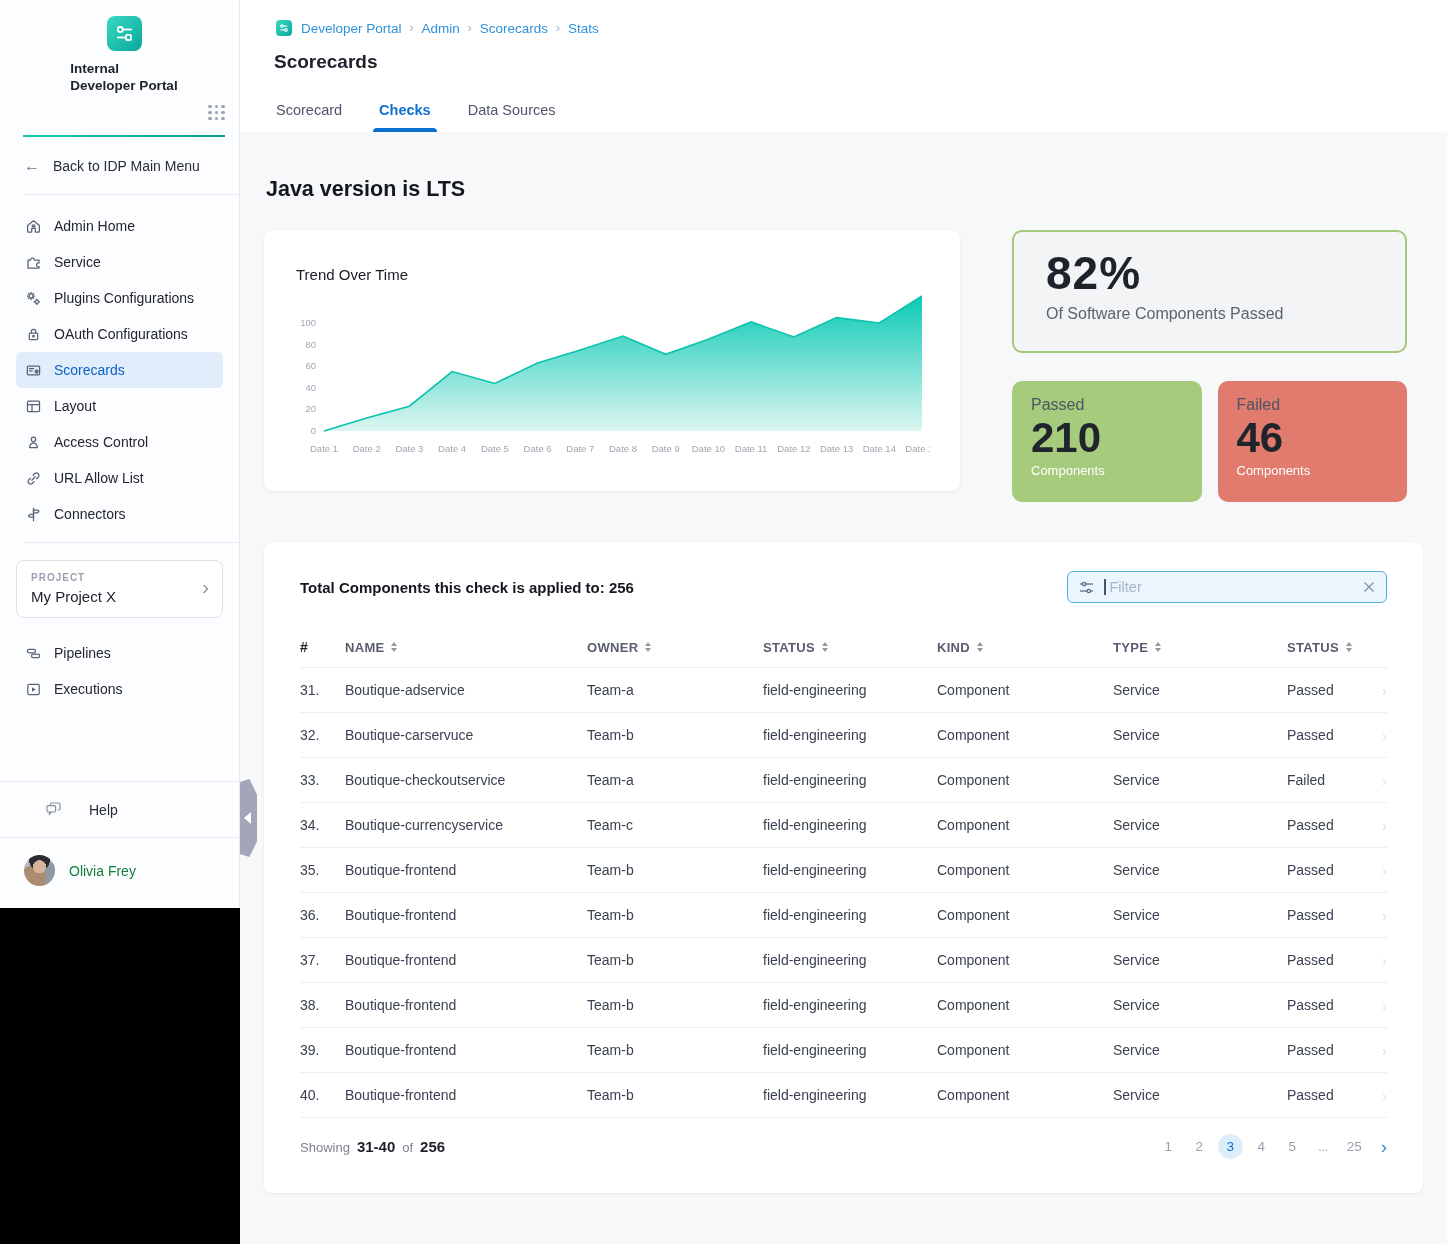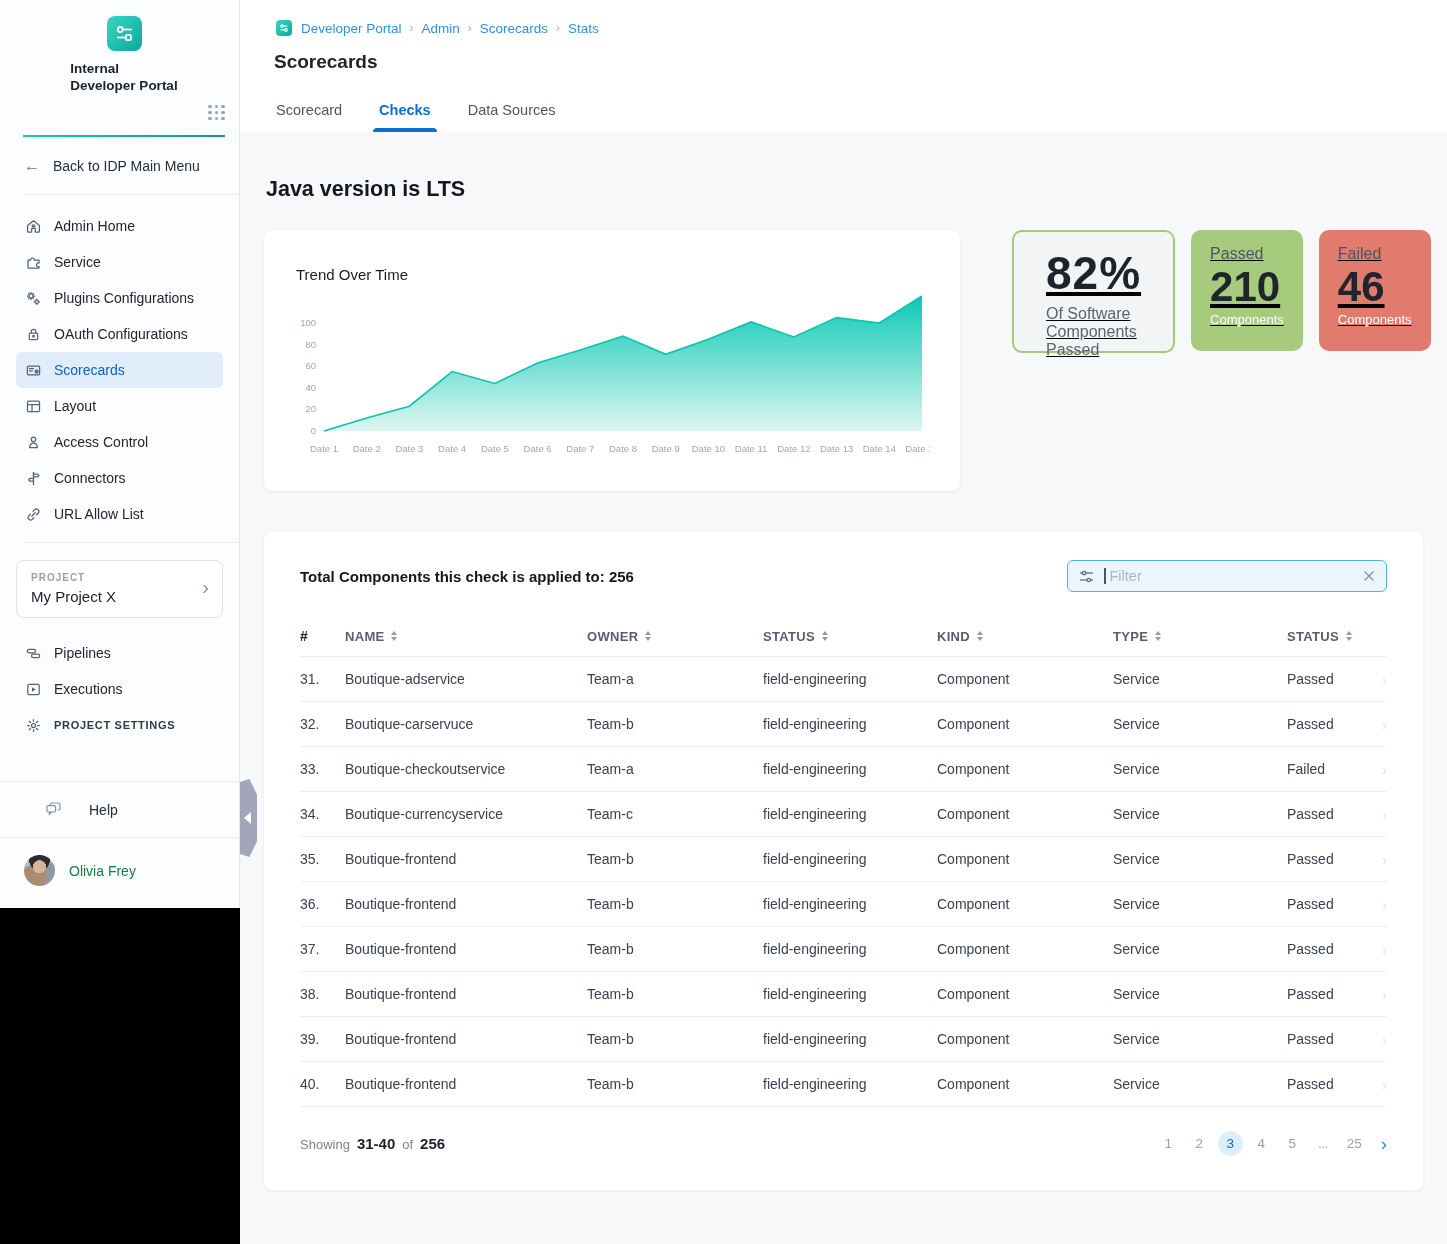--- a/index.html
+++ b/index.html
@@ -69,21 +69,21 @@
 
   .content{padding:0 24px 24px 24px;}
   .check-title{margin:45px 0 28px 2px;font-size:21.5px;font-weight:700;color:#15171e;}
 
   .cards-row{display:flex;gap:52px;}
   .chart-card{width:696px;height:261px;box-sizing:border-box;background:#fff;border-radius:8px;
     box-shadow:0 1px 3px rgba(30,40,60,.07);padding:36px 30px 0 30px;}
   .chart-title{font-size:15px;color:#191c24;font-weight:500;margin-left:2px;}
   .chart-wrap{margin-top:10px;}
 
-  .right-col{width:395px;display:flex;flex-direction:row;gap:16px;text-decoration:underline;}
+  .right-col{width:395px;display:flex;flex-direction:column;gap:28px;}
   .pct-card{height:123px;box-sizing:border-box;background:#f3f4f6;border:2px solid #a4c978;border-radius:10px;
     padding:14px 32px;}
   .pct{font-size:46px;font-weight:700;color:#1e222b;letter-spacing:1px;}
   .pct-cap{font-size:16px;color:#5c6370;margin-top:5px;}
   .pf-row{display:flex;gap:16px;}
   .pf-card{flex:1;height:121px;box-sizing:border-box;border-radius:10px;padding:15px 19px;}
   .pf-card .pf-label{font-size:16px;color:#4c5563;}
   .pf-card .pf-value{font-size:42px;font-weight:700;color:#20242d;line-height:1.15;}
   .pf-card .pf-unit{font-size:13px;color:#fff;margin-top:1px;}
   .pf-card.passed{background:#a6cb7d;}
@@ -112,21 +112,21 @@
     color:#585e70;cursor:pointer;}
   .th.hash{font-size:14px;color:#1d212b;letter-spacing:0;}
   .sort{display:flex;flex-direction:column;gap:2px;}
   .sort i{width:0;height:0;border-left:3.5px solid transparent;border-right:3.5px solid transparent;display:block;}
   .sort .up{border-bottom:4.5px solid #9298a7;}
   .sort .dn{border-top:4.5px solid #9298a7;}
   .tbl-body .tbl-row{height:44px;border-top:1px solid #eceef2;font-size:14px;color:#3a4150;cursor:pointer;}
   .tbl-body .tbl-row:last-child{border-bottom:1px solid #eceef2;}
   .row-chev{color:#dfe3e9;font-size:15px;text-align:right;}
 
-  .table-footer{margin-top:24px;display:flex;align-items:center;justify-content:space-between;text-align:center;}
+  .table-footer{margin-top:16px;display:flex;align-items:center;justify-content:space-between;text-align:center;}
   .showing{display:flex;align-items:baseline;gap:7px;}
   .showing .muted{font-size:13px;color:#7d московская8290;color:#7d8290;}
   .showing .strong{font-size:15px;font-weight:700;color:#1c202a;}
   .pager{display:flex;align-items:center;gap:6px;}
   .page{min-width:25px;height:25px;display:flex;align-items:center;justify-content:center;
     font-size:13.5px;color:#9aa0ad;border-radius:50%;cursor:pointer;}
   .page.active{background:#ddeefb;color:#0b6fd0;}
   .page.ellipsis{cursor:default;font-size:12px;}
   .pager .next{color:#2f8fd8;font-size:19px;margin-left:8px;cursor:pointer;line-height:1;}
 
@@ -235,36 +235,36 @@
             <svg viewBox="0 0 17 17" fill="none" stroke="currentColor" stroke-width="1.25" stroke-linecap="round" stroke-linejoin="round">
               <circle cx="8.5" cy="5.4" r="2.2"></circle>
               <path d="M4.6 13.6c.3-2.8 1.9-4.4 3.9-4.4s3.6 1.6 3.9 4.4z"></path>
             </svg>
           </span>
           <span class="nav-label">Access Control</span>
         </div>
         <div class="nav-item">
           <span class="icon">
             <svg viewBox="0 0 17 17" fill="none" stroke="currentColor" stroke-width="1.25" stroke-linecap="round" stroke-linejoin="round">
+              <path d="M6.8 10.2l3.4-3.4"></path>
+              <path d="M5.4 8.2 3.6 10a2.5 2.5 0 0 0 3.5 3.5l1.8-1.8"></path>
+              <path d="M11.6 8.8l1.8-1.8a2.5 2.5 0 0 0-3.5-3.5L8.1 5.3"></path>
+            </svg>
+          </span>
+          <span class="nav-label">URL Allow List</span>
+        </div>
+        <div class="nav-item">
+          <span class="icon">
+            <svg viewBox="0 0 17 17" fill="none" stroke="currentColor" stroke-width="1.25" stroke-linecap="round" stroke-linejoin="round">
               <path d="M8.5 2.3v12.4"></path>
               <path d="M8.5 4h4.1l1.4 1.4-1.4 1.4H8.5z"></path>
               <path d="M8.5 8.4H5L3.6 9.8 5 11.2h3.5z"></path>
             </svg>
           </span>
           <span class="nav-label">Connectors</span>
-        </div>
-        <div class="nav-item">
-          <span class="icon">
-            <svg viewBox="0 0 17 17" fill="none" stroke="currentColor" stroke-width="1.25" stroke-linecap="round" stroke-linejoin="round">
-              <path d="M6.8 10.2l3.4-3.4"></path>
-              <path d="M5.4 8.2 3.6 10a2.5 2.5 0 0 0 3.5 3.5l1.8-1.8"></path>
-              <path d="M11.6 8.8l1.8-1.8a2.5 2.5 0 0 0-3.5-3.5L8.1 5.3"></path>
-            </svg>
-          </span>
-          <span class="nav-label">URL Allow List</span>
         </div>
       </nav>
     <div class="sb-divider"></div>
 
     <div class="project-card">
       <div class="project-label">PROJECT</div>
       <div class="project-name">My Project X</div>
       <span class="chev">›</span>
     </div>
 
@@ -279,29 +279,20 @@
           <span class="nav-label">Pipelines</span>
         </div>
         <div class="nav-item">
           <span class="icon">
             <svg viewBox="0 0 17 17" fill="none" stroke="currentColor" stroke-width="1.25" stroke-linecap="round" stroke-linejoin="round">
               <rect x="2.8" y="3.4" width="11.4" height="10.2" rx="1.3"></rect>
               <path d="M7 6.3v4.4l3.6-2.2z" fill="currentColor" stroke="none"></path>
             </svg>
           </span>
           <span class="nav-label">Executions</span>
-        </div>
-        <div class="nav-item caps">
-          <span class="icon">
-            <svg viewBox="0 0 17 17" fill="none" stroke="currentColor" stroke-width="1.25" stroke-linecap="round" stroke-linejoin="round">
-              <circle cx="8.5" cy="8.5" r="2"></circle>
-              <path d="M8.5 2.6v1.7M8.5 12.7v1.7M2.6 8.5h1.7M12.7 8.5h1.7M4.3 4.3l1.2 1.2M11.5 11.5l1.2 1.2M12.7 4.3l-1.2 1.2M5.5 11.5l-1.2 1.2"></path>
-            </svg>
-          </span>
-          <span class="nav-label">PROJECT SETTINGS</span>
         </div>
       </nav>
 
     <div class="sb-spacer"></div>
     <div class="sb-divider full"></div>
 
     <div class="help-row">
       <span class="icon">
         <svg viewBox="0 0 17 17" fill="none" stroke="currentColor" stroke-width="1.2">
           <rect x="2" y="4.6" width="8.6" height="6.4" rx="1.4"></rect>

